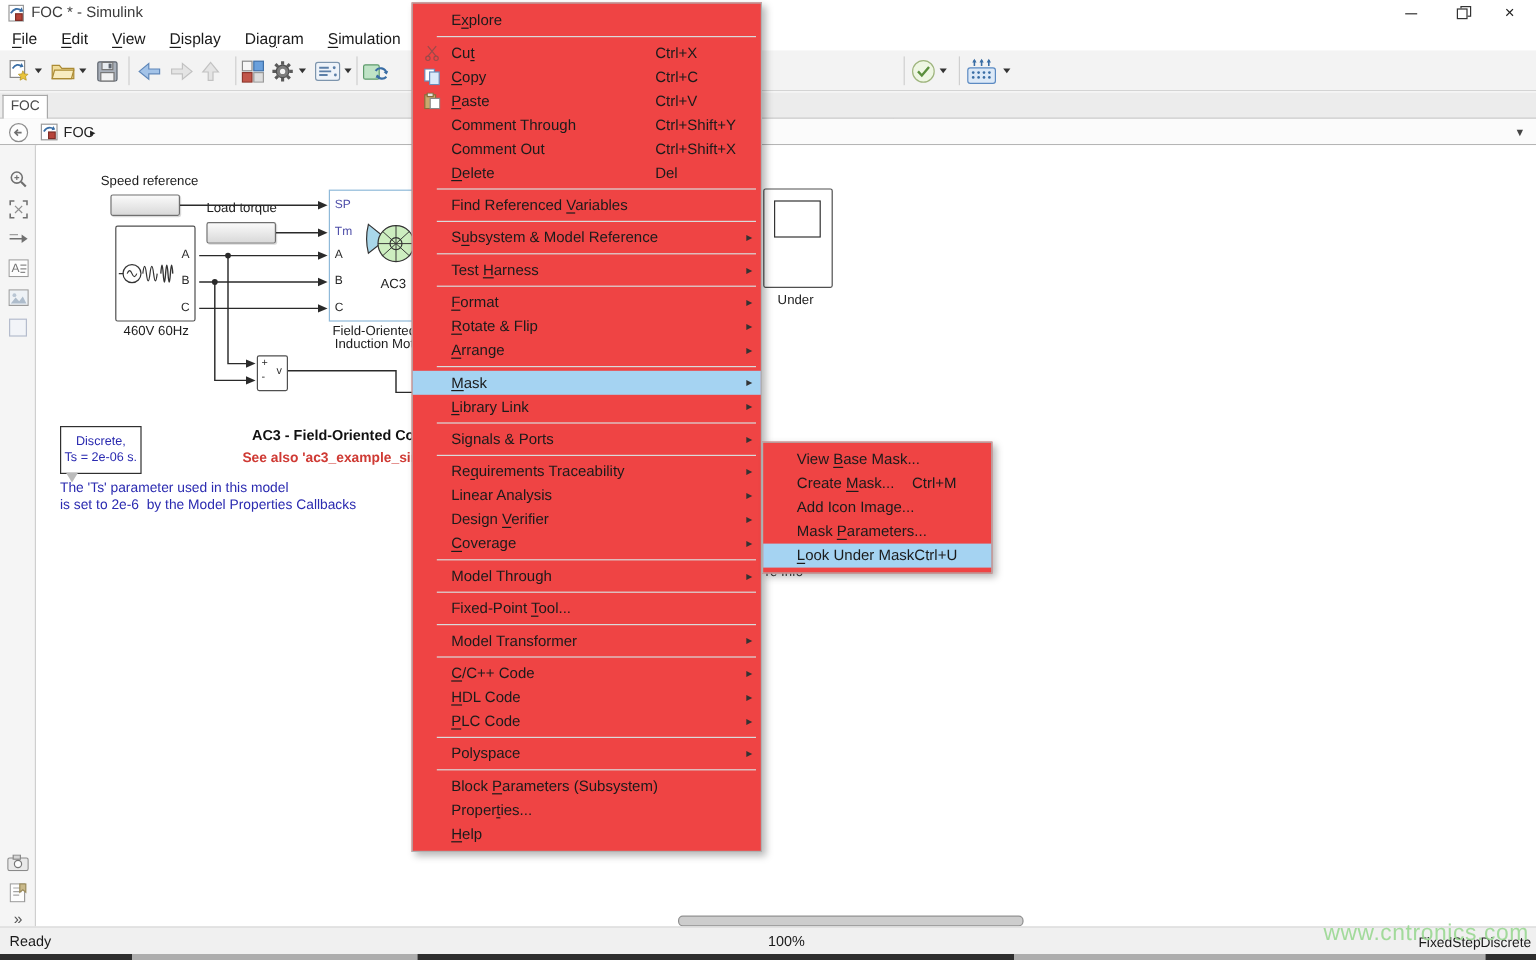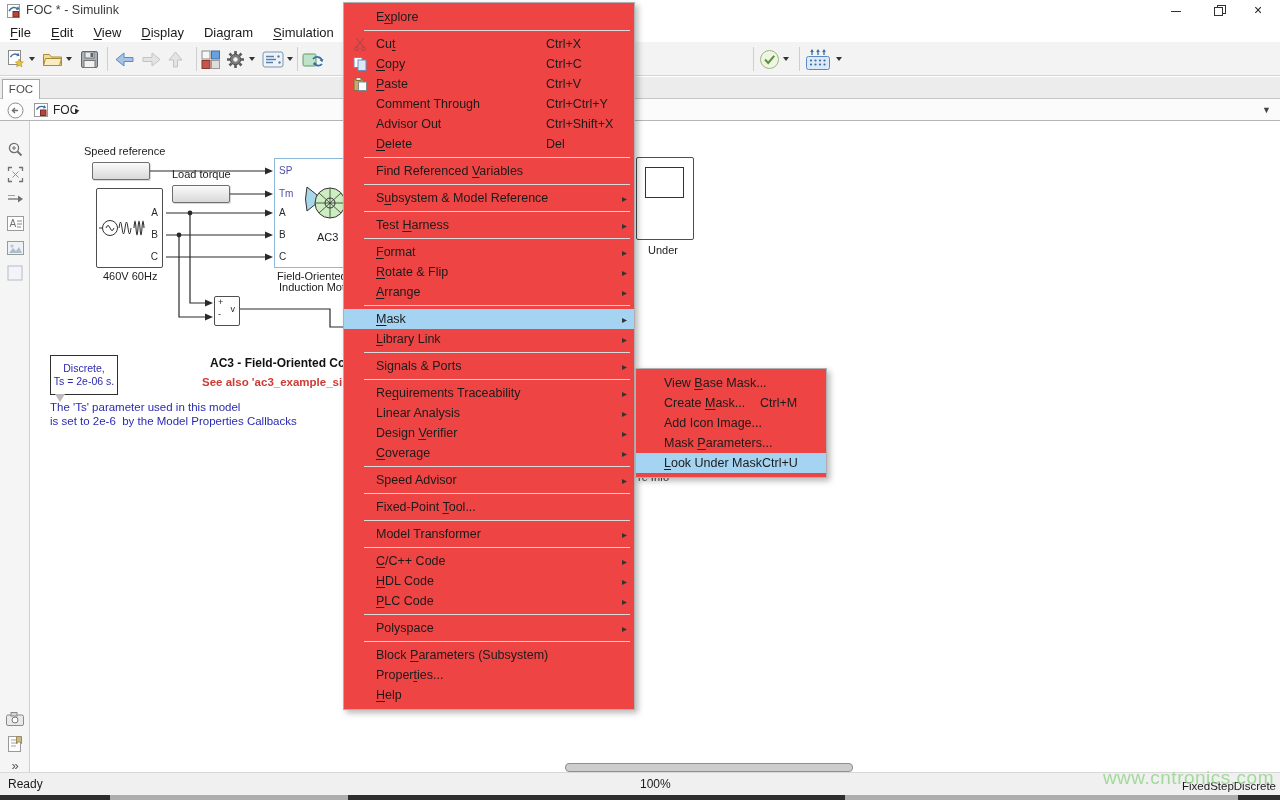--- a/index.html
+++ b/index.html
@@ -433,25 +433,25 @@
           <rect x="3" y="0.5" width="5" height="3" fill="#e6e6e6" stroke="#8a6d3b"></rect>
           <rect x="5.5" y="5" width="8" height="8.5" fill="#fff" stroke="#888"></rect>
         </svg>
       </span>
       <span class="cm-lb"><u>P</u>aste</span>
       <span class="cm-sc">Ctrl+V</span>
     </div>
     <div class="cm-row">
       <span class="cm-ic"></span>
       <span class="cm-lb">Comment Through</span>
-      <span class="cm-sc">Ctrl+Ctrl+Y</span>
-    </div>
-    <div class="cm-row">
-      <span class="cm-ic"></span>
-      <span class="cm-lb">Advisor Out</span>
+      <span class="cm-sc">Ctrl+Shift+Y</span>
+    </div>
+    <div class="cm-row">
+      <span class="cm-ic"></span>
+      <span class="cm-lb">Comment Out</span>
       <span class="cm-sc">Ctrl+Shift+X</span>
     </div>
     <div class="cm-row">
       <span class="cm-ic"></span>
       <span class="cm-lb"><u>D</u>elete</span>
       <span class="cm-sc">Del</span>
     </div>
     <div class="cm-sep"></div>
     <div class="cm-row">
       <span class="cm-ic"></span>
@@ -519,21 +519,21 @@
       <span class="cm-ar">▸</span>
     </div>
     <div class="cm-row">
       <span class="cm-ic"></span>
       <span class="cm-lb"><u>C</u>overage</span>
       <span class="cm-ar">▸</span>
     </div>
     <div class="cm-sep"></div>
     <div class="cm-row">
       <span class="cm-ic"></span>
-      <span class="cm-lb">Speed Advisor</span>
+      <span class="cm-lb">Model Through</span>
       <span class="cm-ar">▸</span>
     </div>
     <div class="cm-sep"></div>
     <div class="cm-row">
       <span class="cm-ic"></span>
       <span class="cm-lb">Fixed-Point <u>T</u>ool...</span>
     </div>
     <div class="cm-sep"></div>
     <div class="cm-row">
       <span class="cm-ic"></span>

